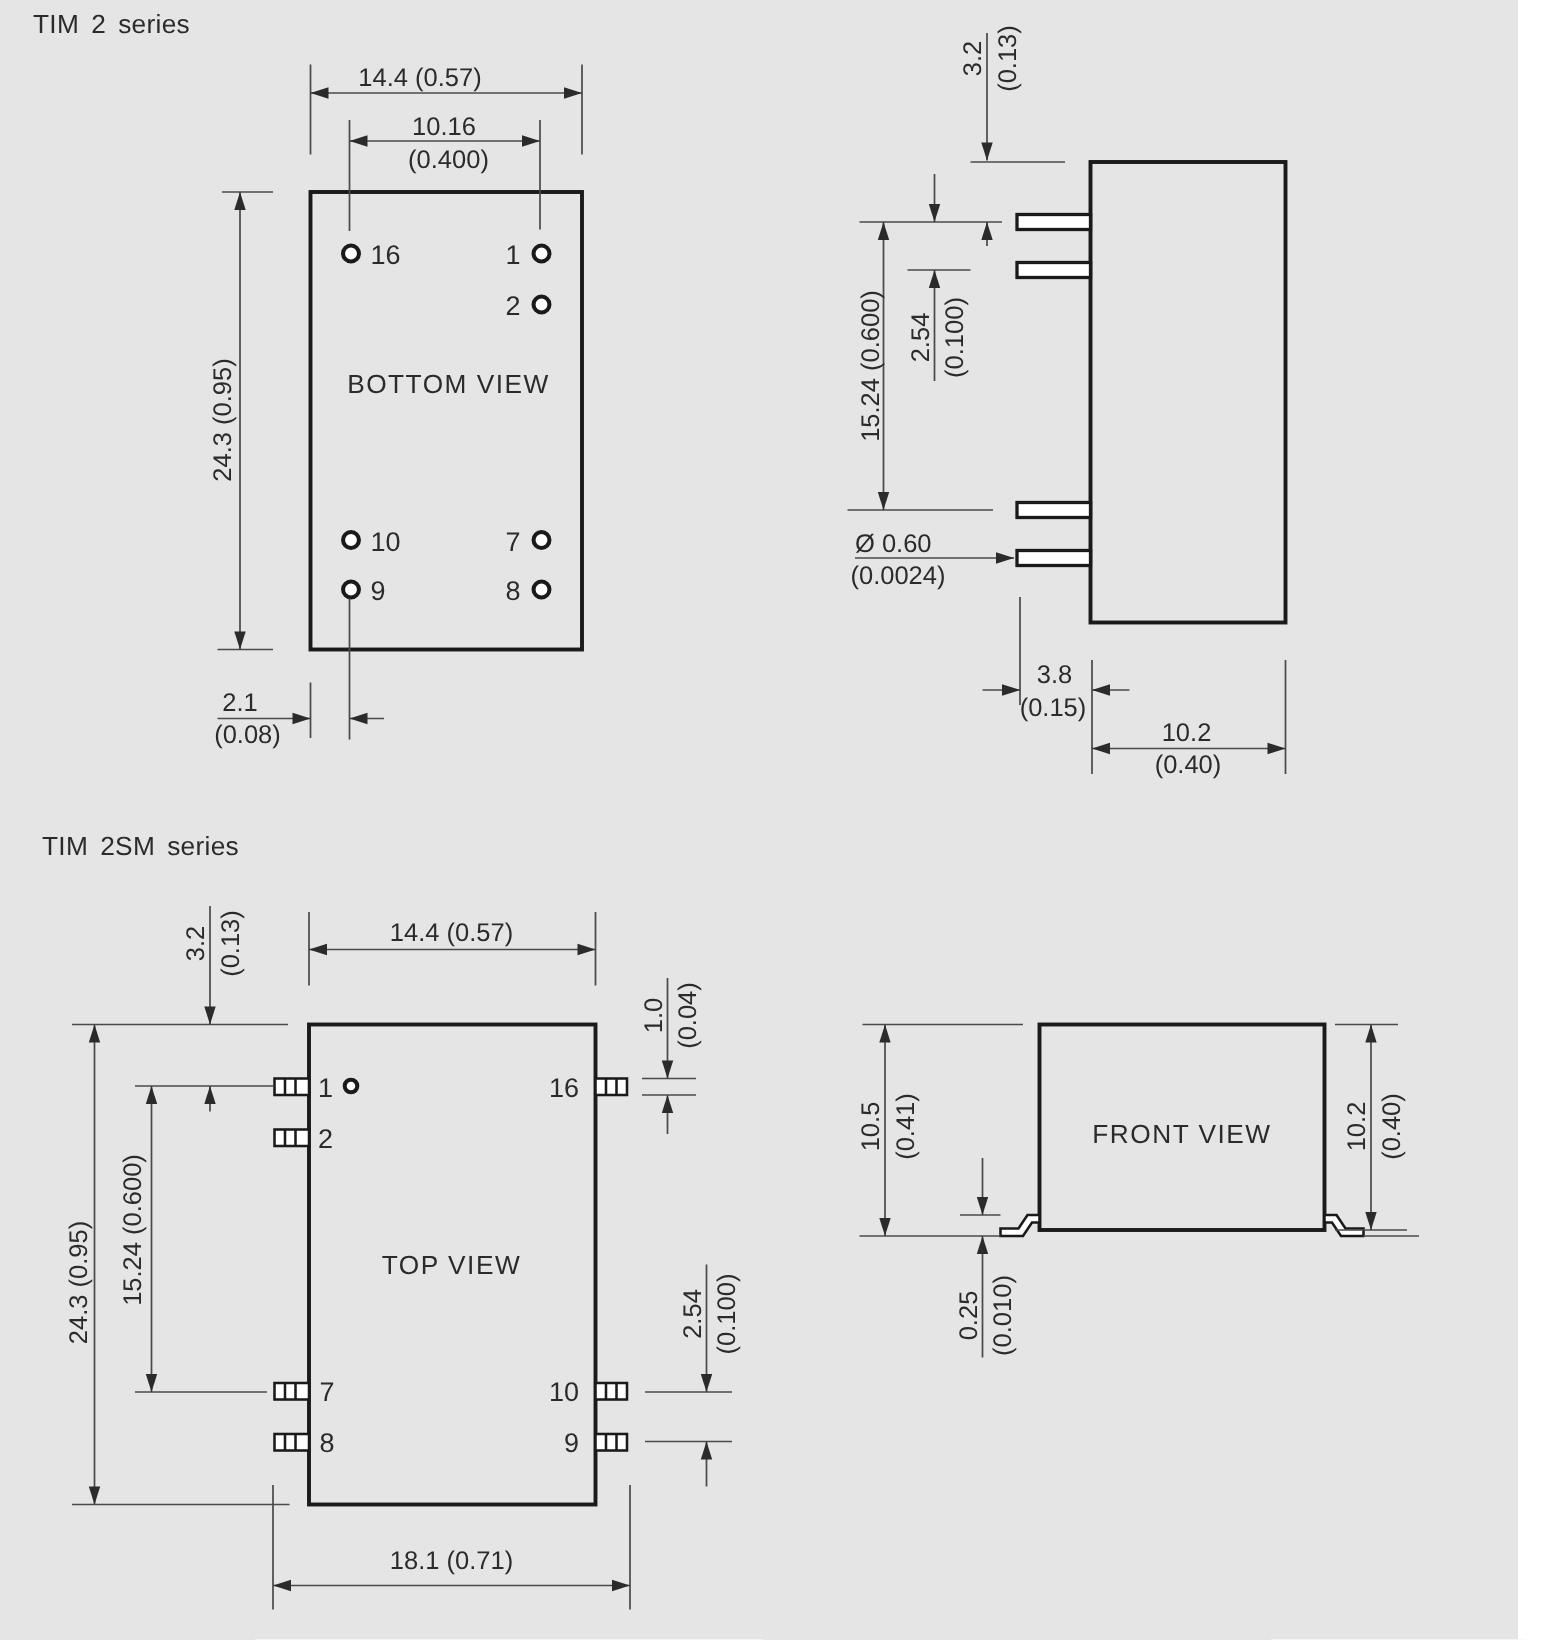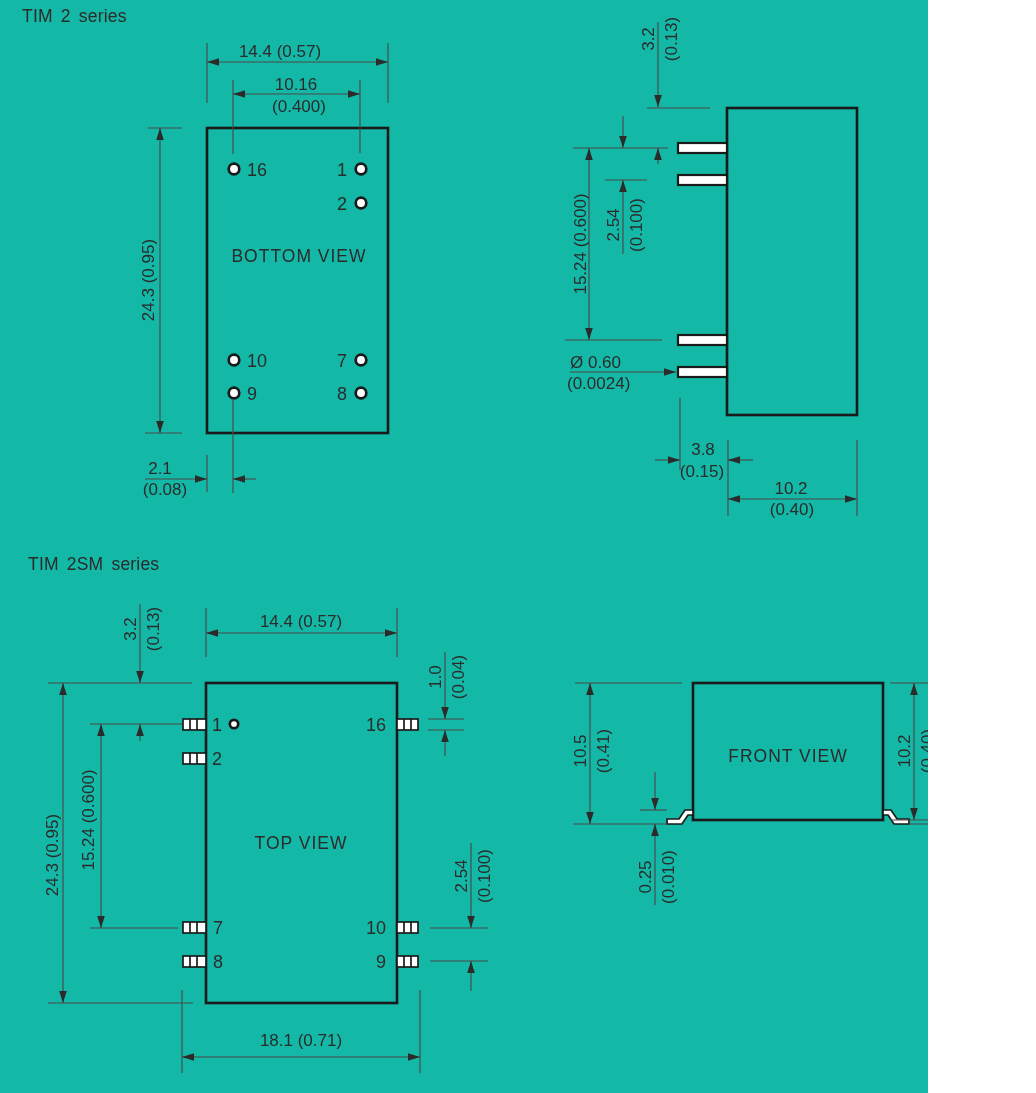--- a/index.html
+++ b/index.html
@@ -1,16 +1,16 @@
 <!DOCTYPE html>
 <html><head>
 <meta charset="utf-8">
 <style>
   html,body{margin:0;padding:0;background:#fff;}
-  .canvas{position:relative;width:928px;height:1093px;background:#14b8a6;overflow:hidden;}
+  .canvas{position:relative;width:1012px;height:1093px;background:#e5e5e5;overflow:hidden;}
   svg text{font-family:"Liberation Sans","DejaVu Sans",sans-serif;font-size:17px;fill:#2b2b2b;}
   svg text.pn{font-size:18px;}
   svg text.vl{font-size:17.5px;letter-spacing:1px;}
   svg text.ttl{font-size:17.5px;letter-spacing:.2px;word-spacing:3px;}
   .t{stroke:#1a1a1a;stroke-width:2.6;fill:none;}
   .n{stroke:#4a4a4a;stroke-width:1.15;fill:none;}
   .p{fill:#fff;stroke:#1a1a1a;stroke-width:2.2;}
   .ph{fill:#fff;stroke:#1a1a1a;stroke-width:1.7;}
   .pc{fill:#fff;stroke:#1a1a1a;stroke-width:2.7;}
   .lead{fill:#fff;stroke:#1a1a1a;stroke-width:1.7;}

